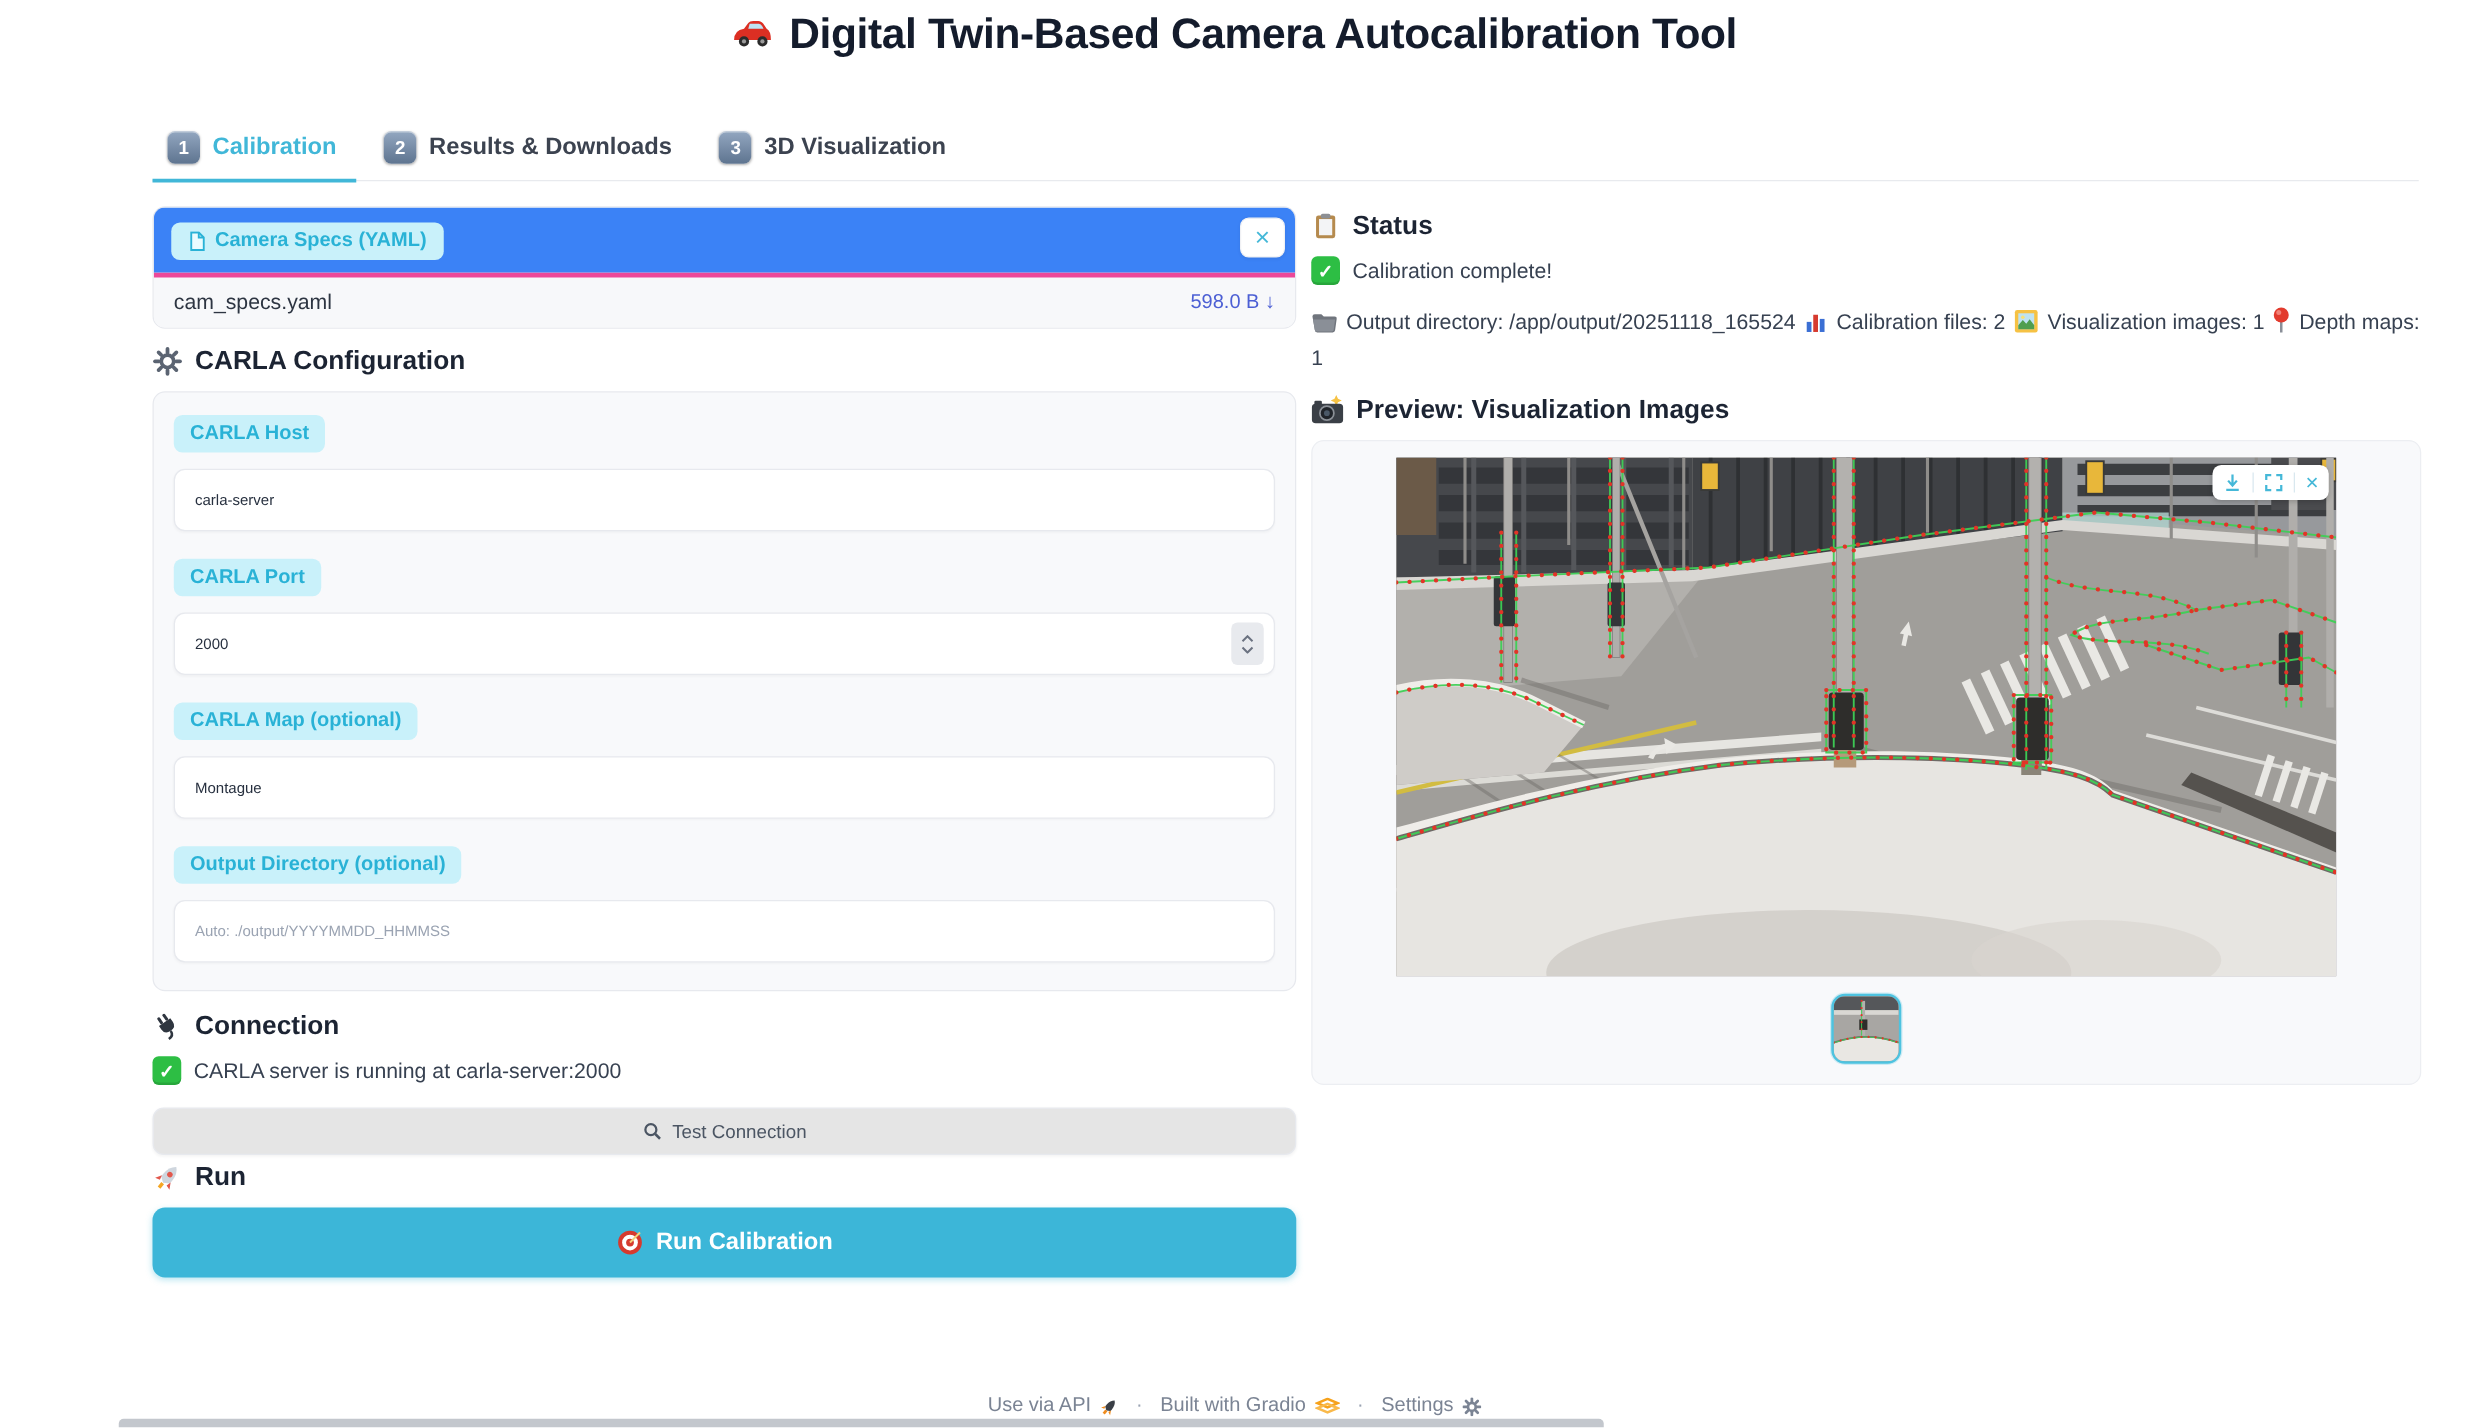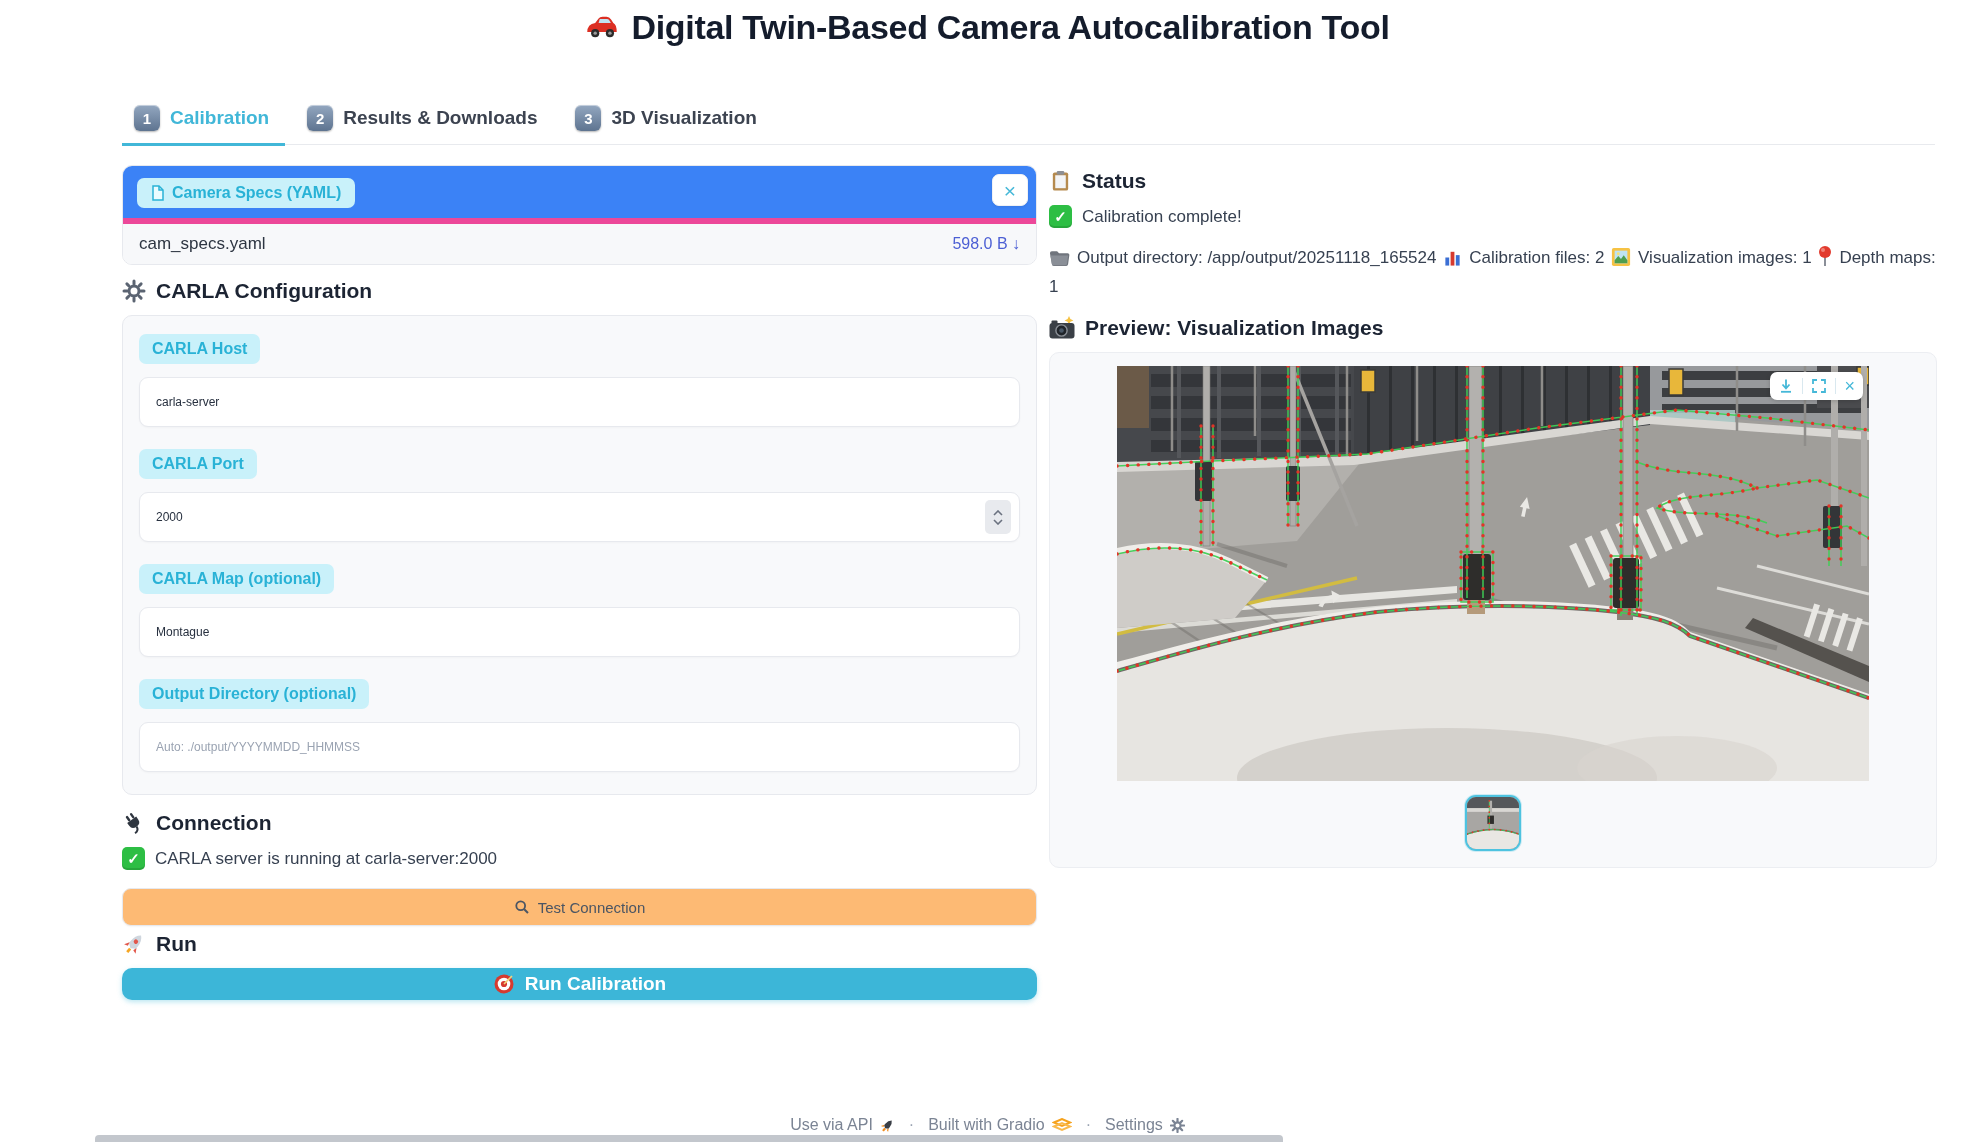--- a/index.html
+++ b/index.html
@@ -54,21 +54,21 @@
   }
   .file-close {
     position:absolute; top:8px; right:8px; width:36px; height:32px;
     background:#fff; border:1px solid #f0f1f4; border-radius:7px;
     color:#45b8d8; font-size:21px; line-height:1; cursor:pointer;
     box-shadow:0 1px 3px rgba(0,0,0,.07);
     font-family:inherit;
   }
   .file-row {
     display:flex; justify-content:space-between; align-items:center;
-    background:#f7f8fa; border-top:6px solid #ec4899;
+    background:#f7f8fa; border-top:4px solid #ec4899;
     padding:10px 16px; font-size:17px; color:#2d3542;
   }
   .file-size { color:#4c5fd4; text-decoration:none; font-size:16px; }
   
   .config-card { padding:18px 16px 22px; display:flex; flex-direction:column; gap:22px; margin-bottom:16px; }
   .field { display:flex; flex-direction:column; }
   .pill {
     align-self:flex-start; background:#c9f1fa; color:#29b2d6;
     font-weight:700; font-size:16px; padding:6px 13px; border-radius:7px;
     margin-bottom:13px;
@@ -87,27 +87,27 @@
     display:flex; flex-direction:column; align-items:center; justify-content:center; gap:3px;
   }
   
   .conn-status { display:flex; align-items:center; gap:10px; font-size:17px; color:#374151; margin:6px 0 18px; }
   .check {
     width:23px; height:23px; border-radius:5px; background:#2dbe44; color:#fff; flex:none;
     display:inline-flex; align-items:center; justify-content:center;
     font-size:15px; font-weight:700; box-shadow:inset 0 -2px 0 rgba(0,0,0,.12);
   }
   .test-btn {
-    width:100%; height:38px; background:#fdba74; border:1px solid #e7e9ee; border-radius:9px;
+    width:100%; height:38px; background:#e5e5e5; border:1px solid #e7e9ee; border-radius:9px;
     display:flex; align-items:center; justify-content:center; gap:8px;
     font-size:15px; color:#4b5563; font-family:inherit; cursor:pointer;
     box-shadow:0 1px 2px rgba(0,0,0,.04); margin-bottom:6px;
   }
   .run-btn {
-    width:100%; height:32px; background:#3cb6d8; border:none; border-radius:10px;
+    width:100%; height:56px; background:#3cb6d8; border:none; border-radius:10px;
     color:#fff; font-weight:700; font-size:19px; font-family:inherit; cursor:pointer;
     display:flex; align-items:center; justify-content:center; gap:10px;
     box-shadow:0 2px 5px rgba(60,182,216,.35);
   }
   
   .status-line { display:flex; align-items:center; gap:10px; font-size:17px; color:#374151; margin:2px 0 16px; }
   .output-line { font-size:17px; line-height:1.7; color:#374151; margin:0 0 14px; }
   .output-line svg { vertical-align:-4px; margin:0 7px 0 2px; }
   .output-line svg:first-child { margin-left:0; }
   .gallery {

